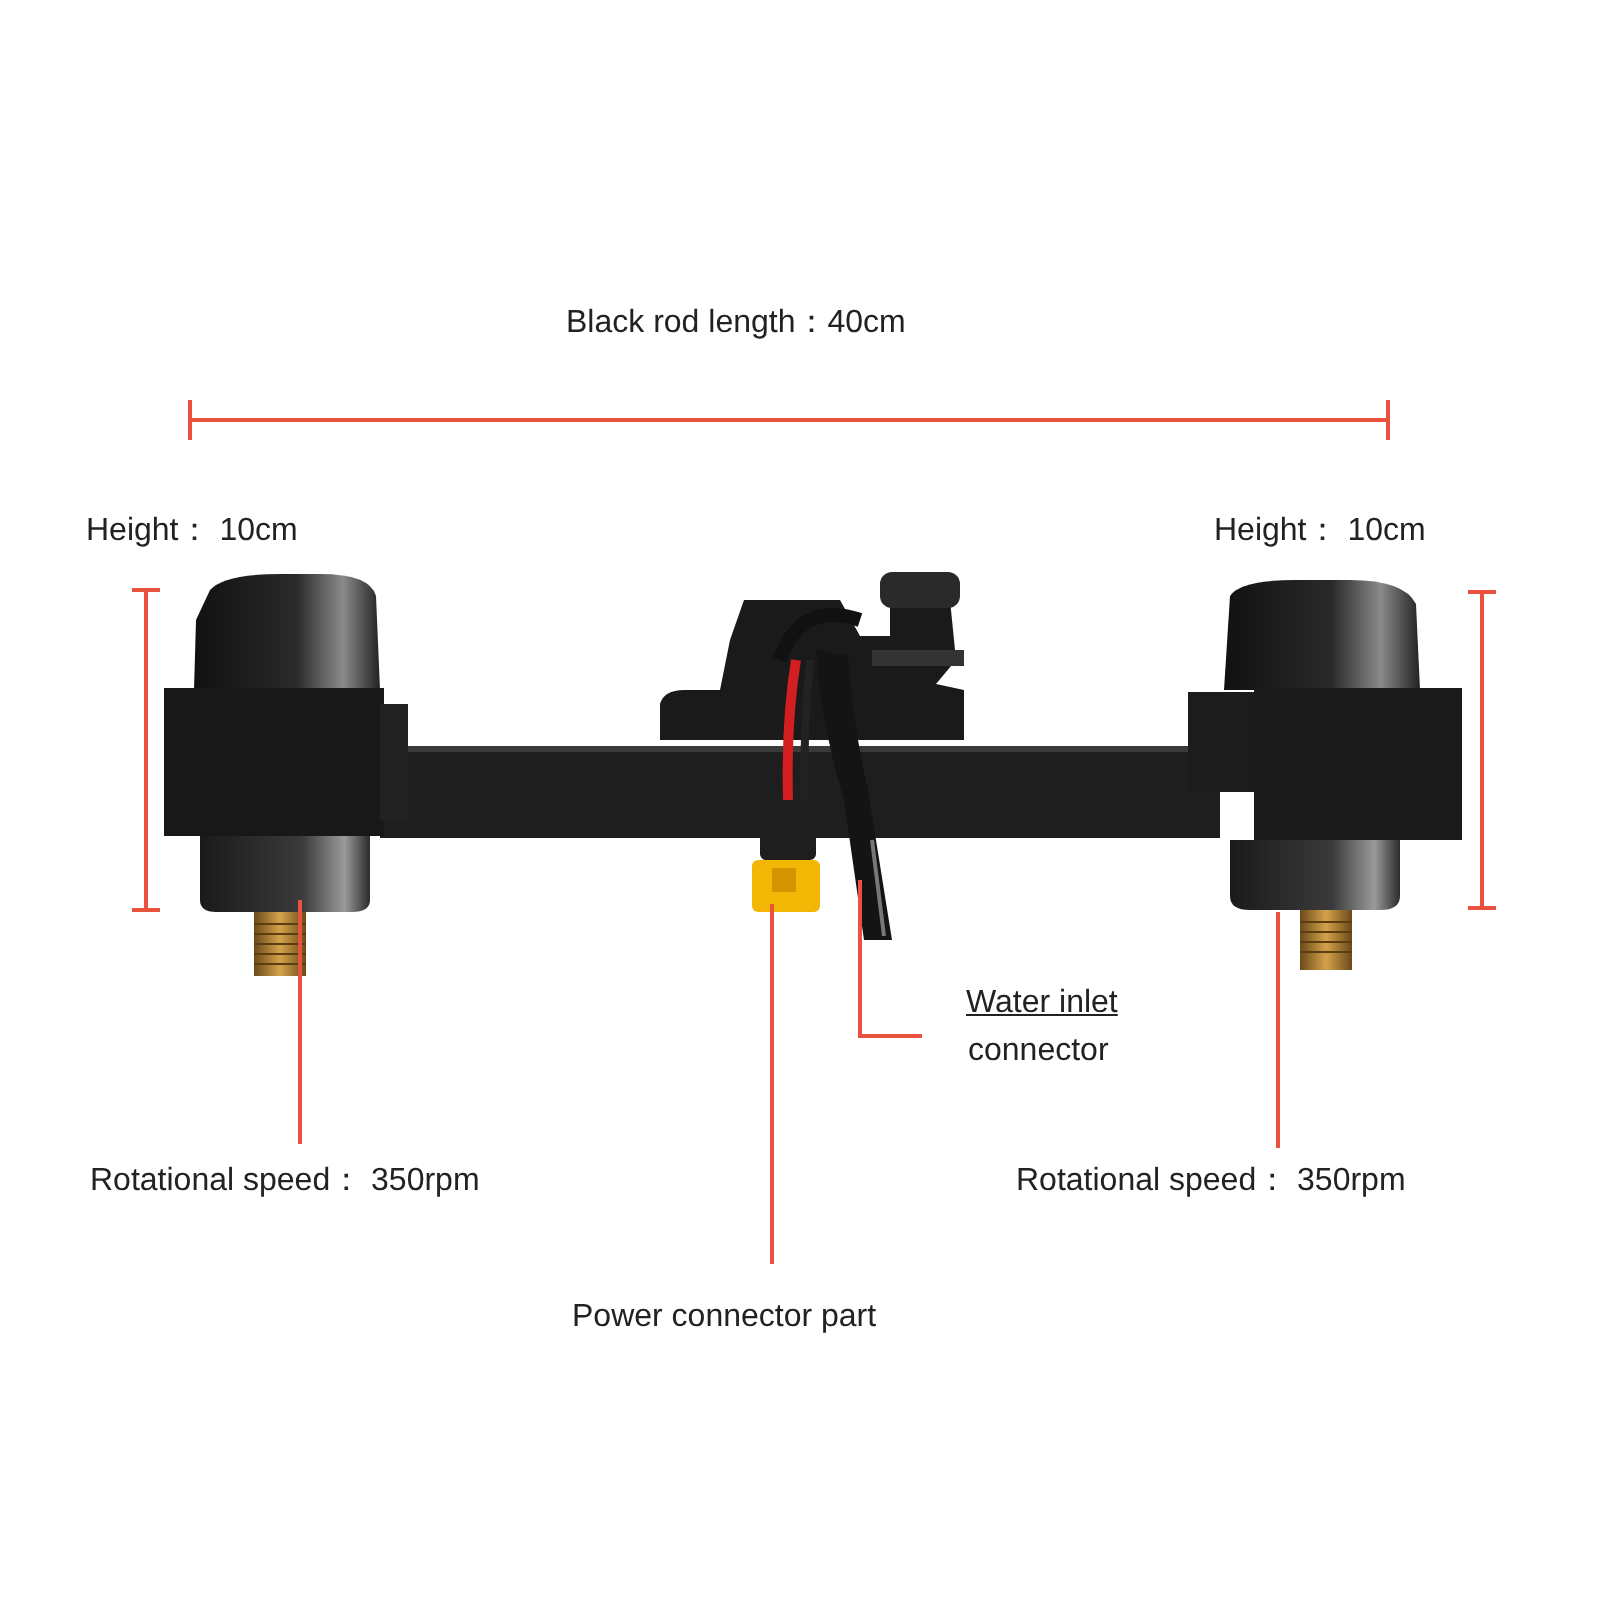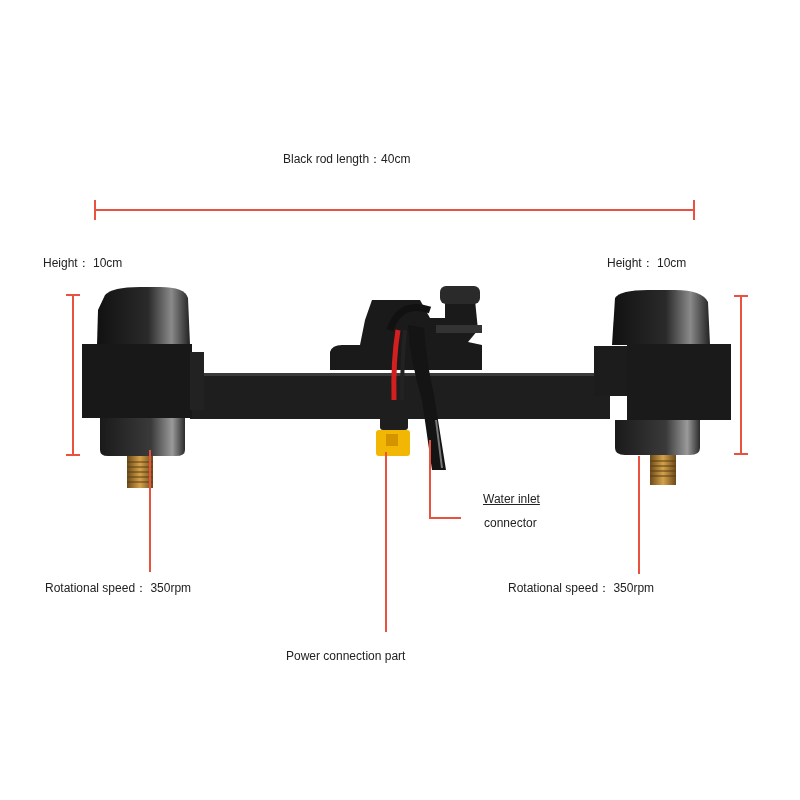--- a/index.html
+++ b/index.html
@@ -1,18 +1,18 @@
 <!DOCTYPE html>
 <html><head>
 <meta charset="utf-8">
 <style>
   html, body { margin:0; padding:0; background:#ffffff; }
   body { width:800px; height:800px; position:relative; overflow:hidden;
          font-family:"Liberation Sans","DejaVu Sans",sans-serif; color:#222; }
-  .lbl { position:absolute; font-size:12px; color:#222; white-space:nowrap; line-height:1.2; }
+  .lbl { position:absolute; font-size:16px; color:#222; white-space:nowrap; line-height:1.2; }
   .line { position:absolute; background:#e8523f; }
 </style>
 </head>
 <body>
 
 <div class="lbl" style="left:283px;top:152px;">Black rod length：40cm</div>
 
 <div class="line" style="left:95px;top:209px;width:600px;height:2px;"></div>
 <div class="line" style="left:94px;top:200px;width:2px;height:20px;"></div>
 <div class="line" style="left:693px;top:200px;width:2px;height:20px;"></div>
@@ -103,13 +103,13 @@
 <div class="line" style="left:385px;top:452px;width:2px;height:180px;"></div>
 <div class="line" style="left:429px;top:440px;width:2px;height:79px;"></div>
 <div class="line" style="left:429px;top:517px;width:32px;height:2px;"></div>
 
 <div class="lbl" style="left:483px;top:492px;text-decoration:underline;">Water inlet</div>
 <div class="lbl" style="left:484px;top:516px;">connector</div>
 
 <div class="lbl" style="left:45px;top:581px;">Rotational speed：  350rpm</div>
 <div class="lbl" style="left:508px;top:581px;">Rotational speed：  350rpm</div>
 
-<div class="lbl" style="left:286px;top:649px;">Power connection part</div>
+<div class="lbl" style="left:286px;top:649px;">Power connector part</div>
 
 </body></html>

